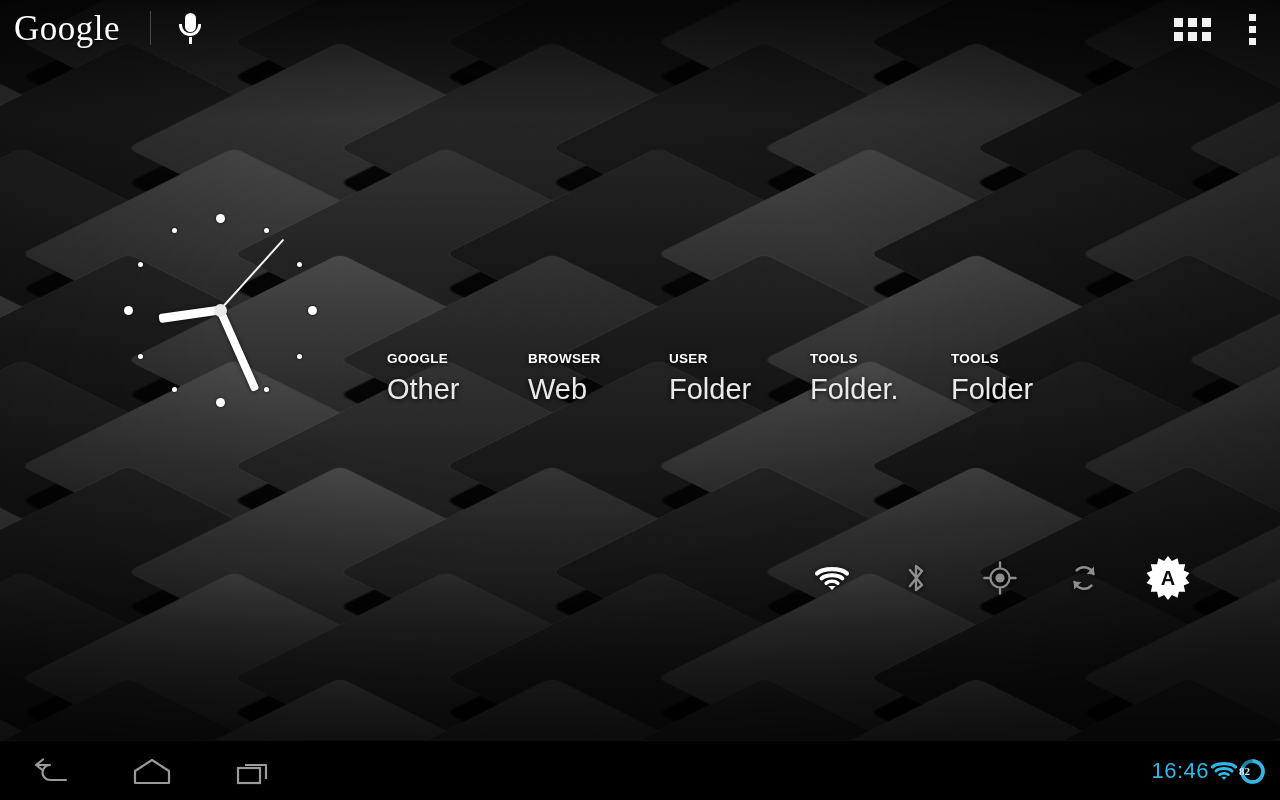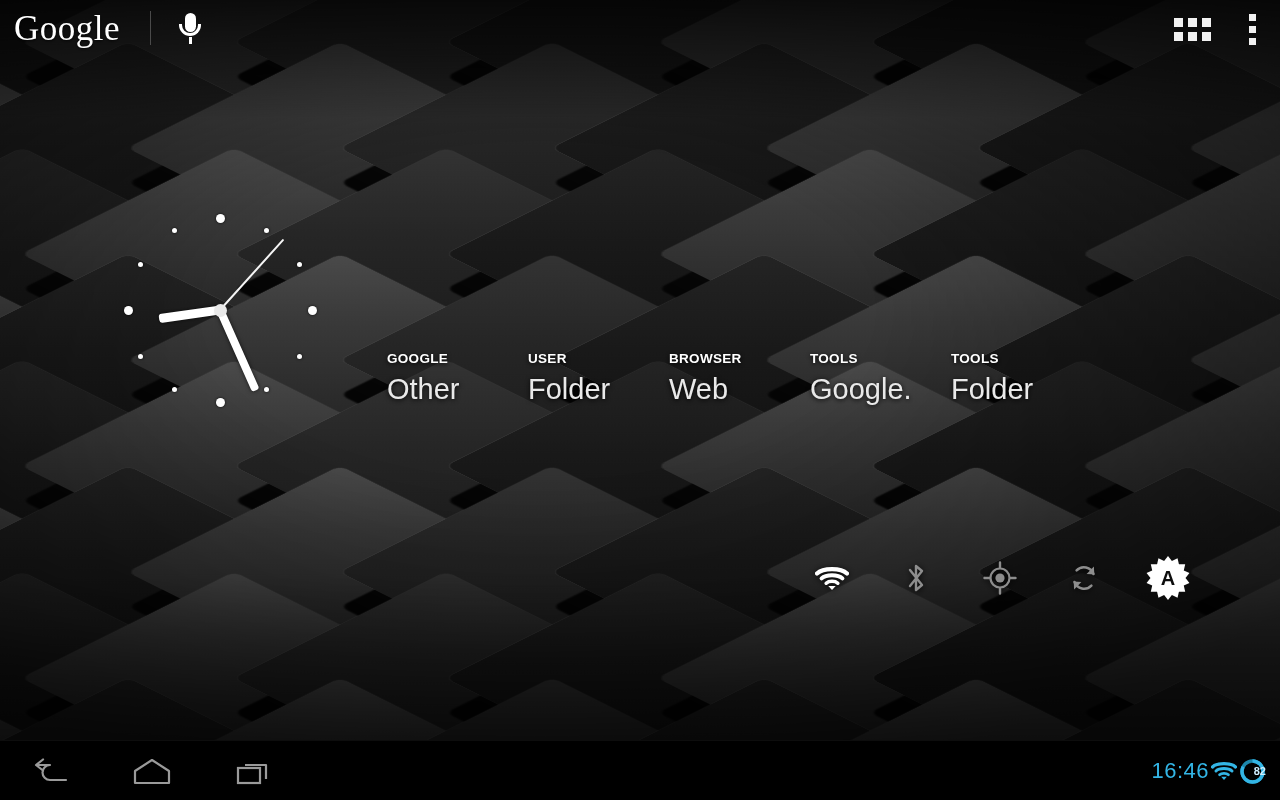--- a/index.html
+++ b/index.html
@@ -110,21 +110,21 @@
   }
 
   
   #navbar { position:absolute; left:0; right:0; bottom:0; height:60px; background:#000; z-index:40;
             border-top:1px solid #0d0d0d; }
   #nav-left { position:absolute; left:26px; top:0; height:60px; display:flex; align-items:center; gap:54px; }
   .navbtn { width:48px; height:44px; display:flex; align-items:center; justify-content:center; color:#9a9a9a; }
   #nav-right { position:absolute; right:14px; top:0; height:60px; display:flex; align-items:center; gap:2px; }
   #status-clock { font-size:22px; color:#33b5e5; letter-spacing:.5px; }
   #status-wifi { color:#33b5e5; display:flex; align-items:center; }
-  #battery-icon { position:relative; width:27px; height:27px; display:flex; align-items:center; justify-content:flex-end; }
+  #battery-icon { position:relative; width:27px; height:27px; display:flex; align-items:center; justify-content:flex-start;font-family:Liberation Serif, serif; }
   #battery-icon svg { position:absolute; inset:0; }
   #battery-level {
     position:relative; font-size:11px; font-weight:bold; color:#cfefff; z-index:2; line-height:1;
   }
 </style>
 </head>
 <body>
 
 <div id="screen">
 
@@ -458,32 +458,32 @@
   </div>
 
   <div id="shortcut-row">
 
     <div class="shortcut">
       <div class="cat">GOOGLE</div>
       <div class="name">Other</div>
     </div>
 
     <div class="shortcut">
+      <div class="cat">BROWSER</div>
+      <div class="name">Web</div>
+    </div>
+
+    <div class="shortcut">
       <div class="cat">USER</div>
       <div class="name">Folder</div>
     </div>
 
     <div class="shortcut">
-      <div class="cat">BROWSER</div>
-      <div class="name">Web</div>
-    </div>
-
-    <div class="shortcut">
       <div class="cat">TOOLS</div>
-      <div class="name">Google.</div>
+      <div class="name">Folder.</div>
     </div>
 
     <div class="shortcut">
       <div class="cat">TOOLS</div>
       <div class="name">Folder</div>
     </div>
 
   </div>
 
   <div id="power-widget">

